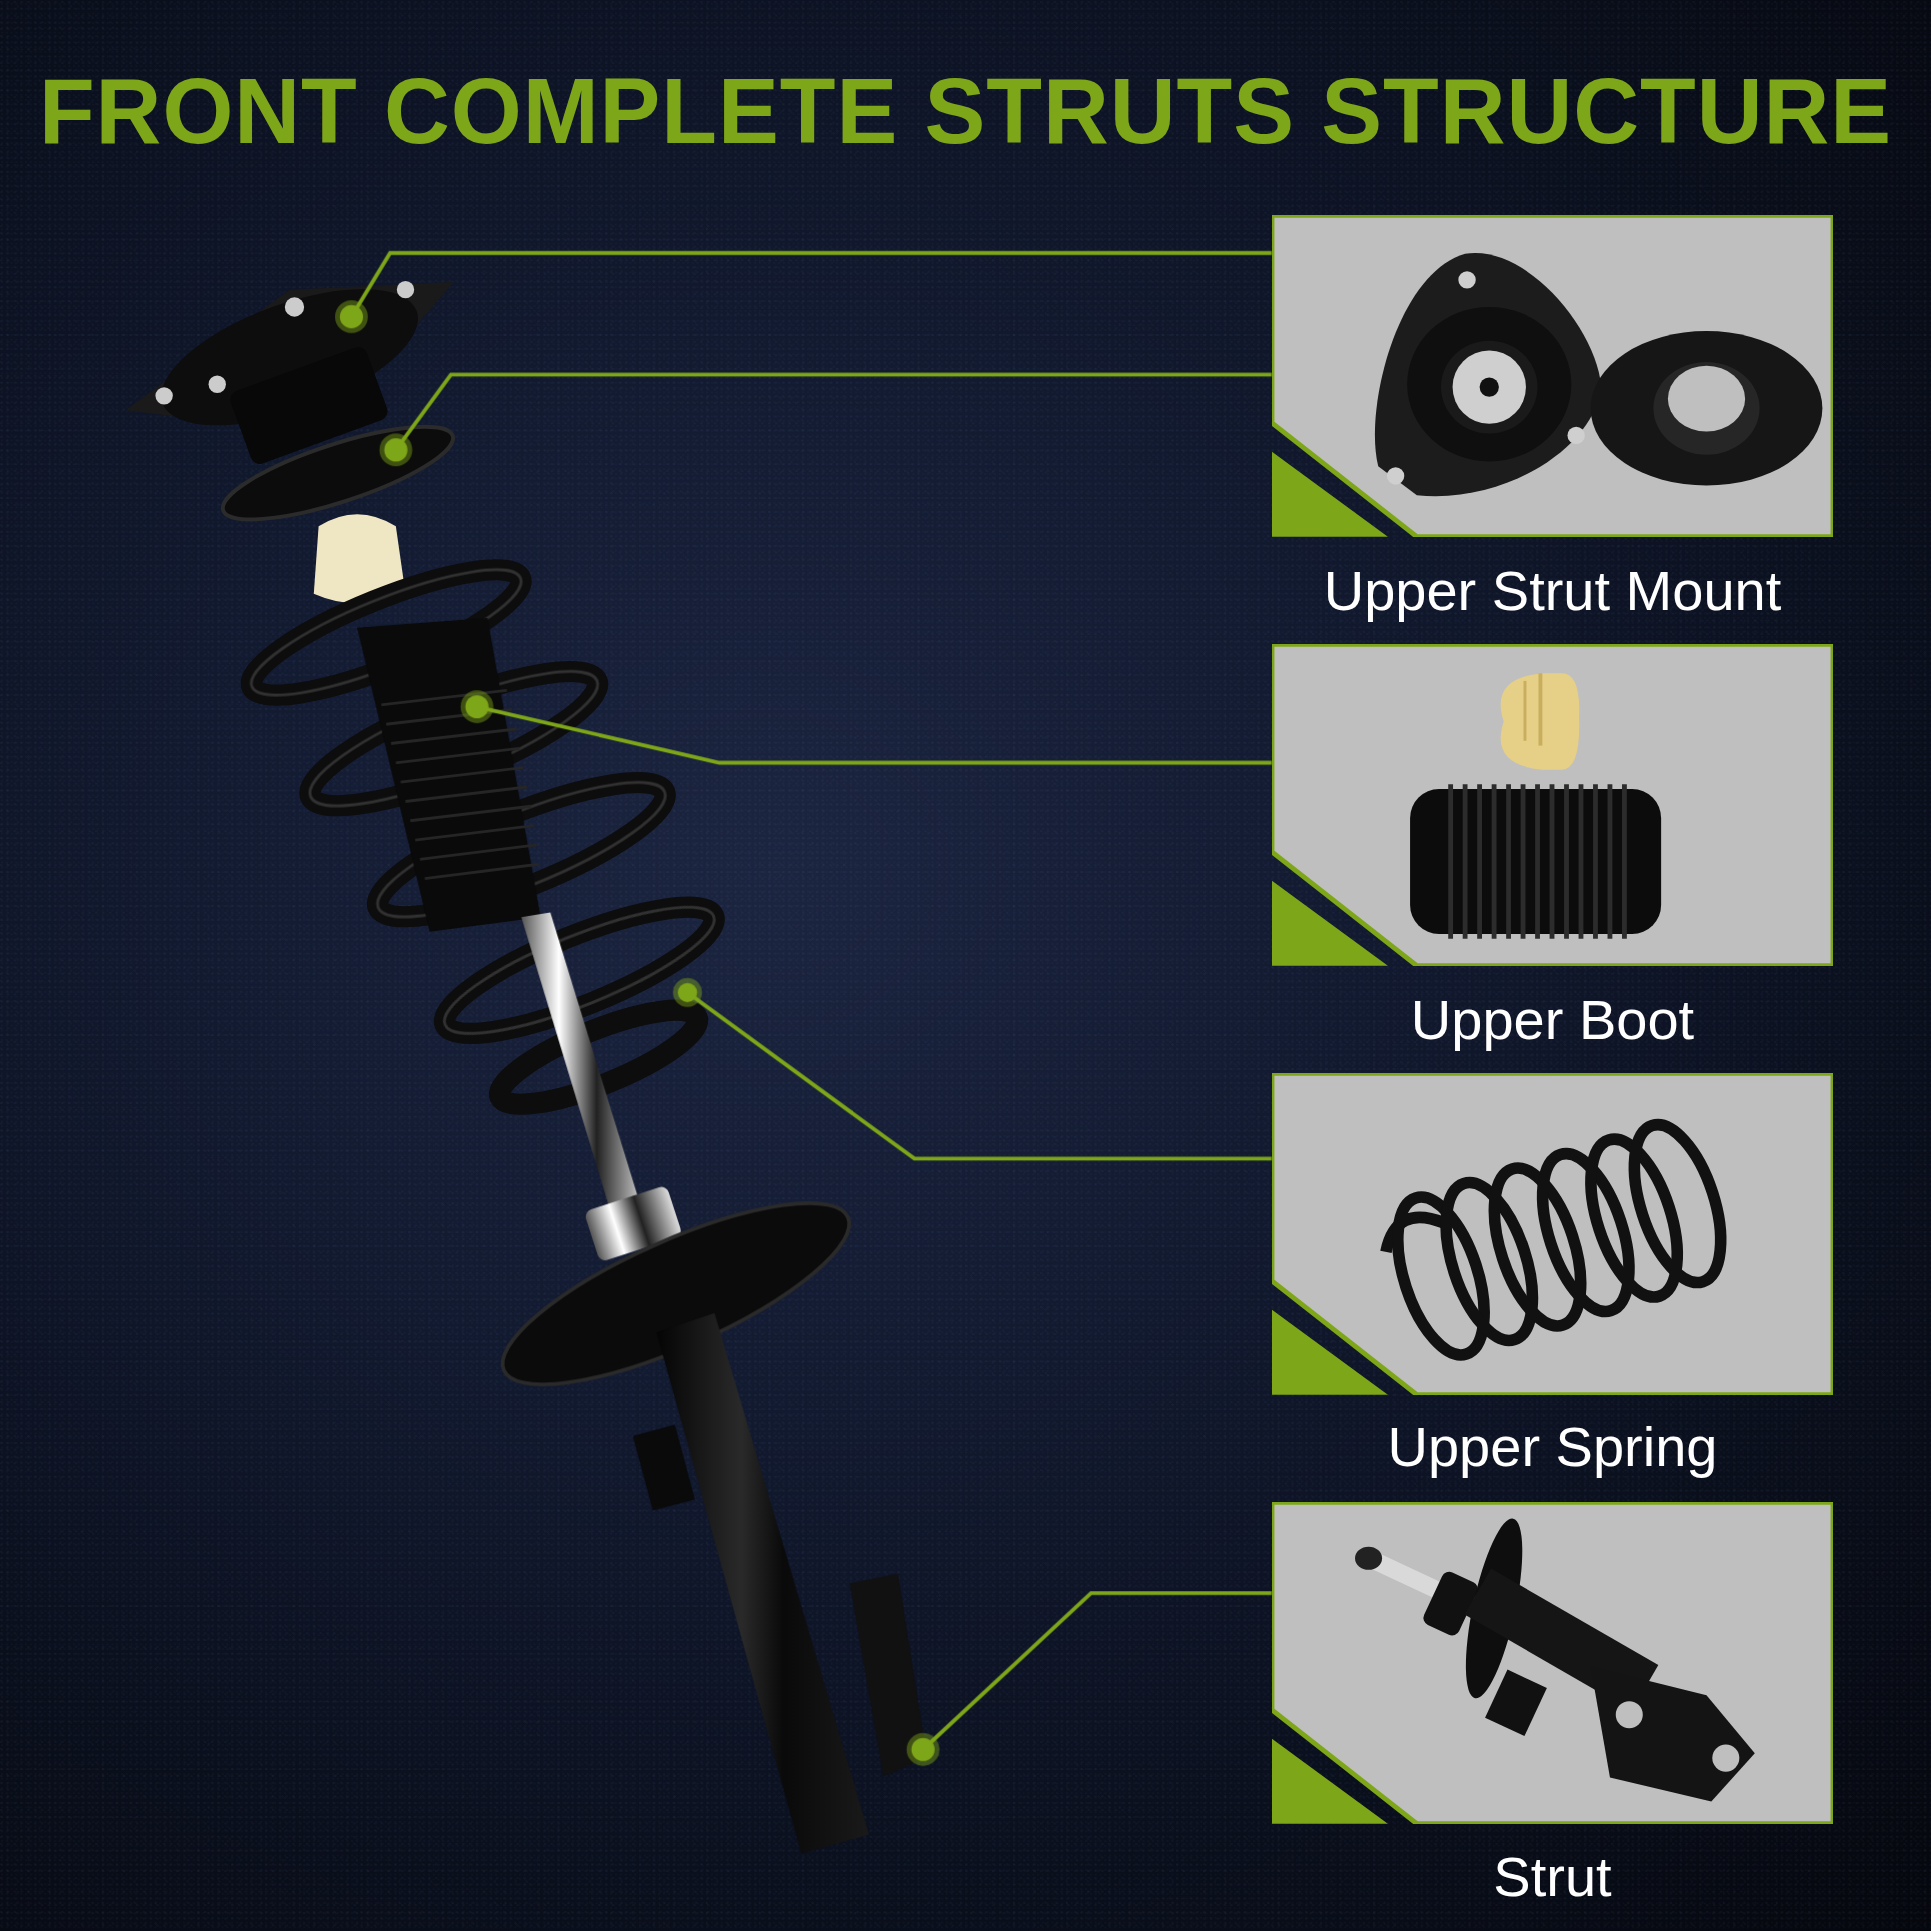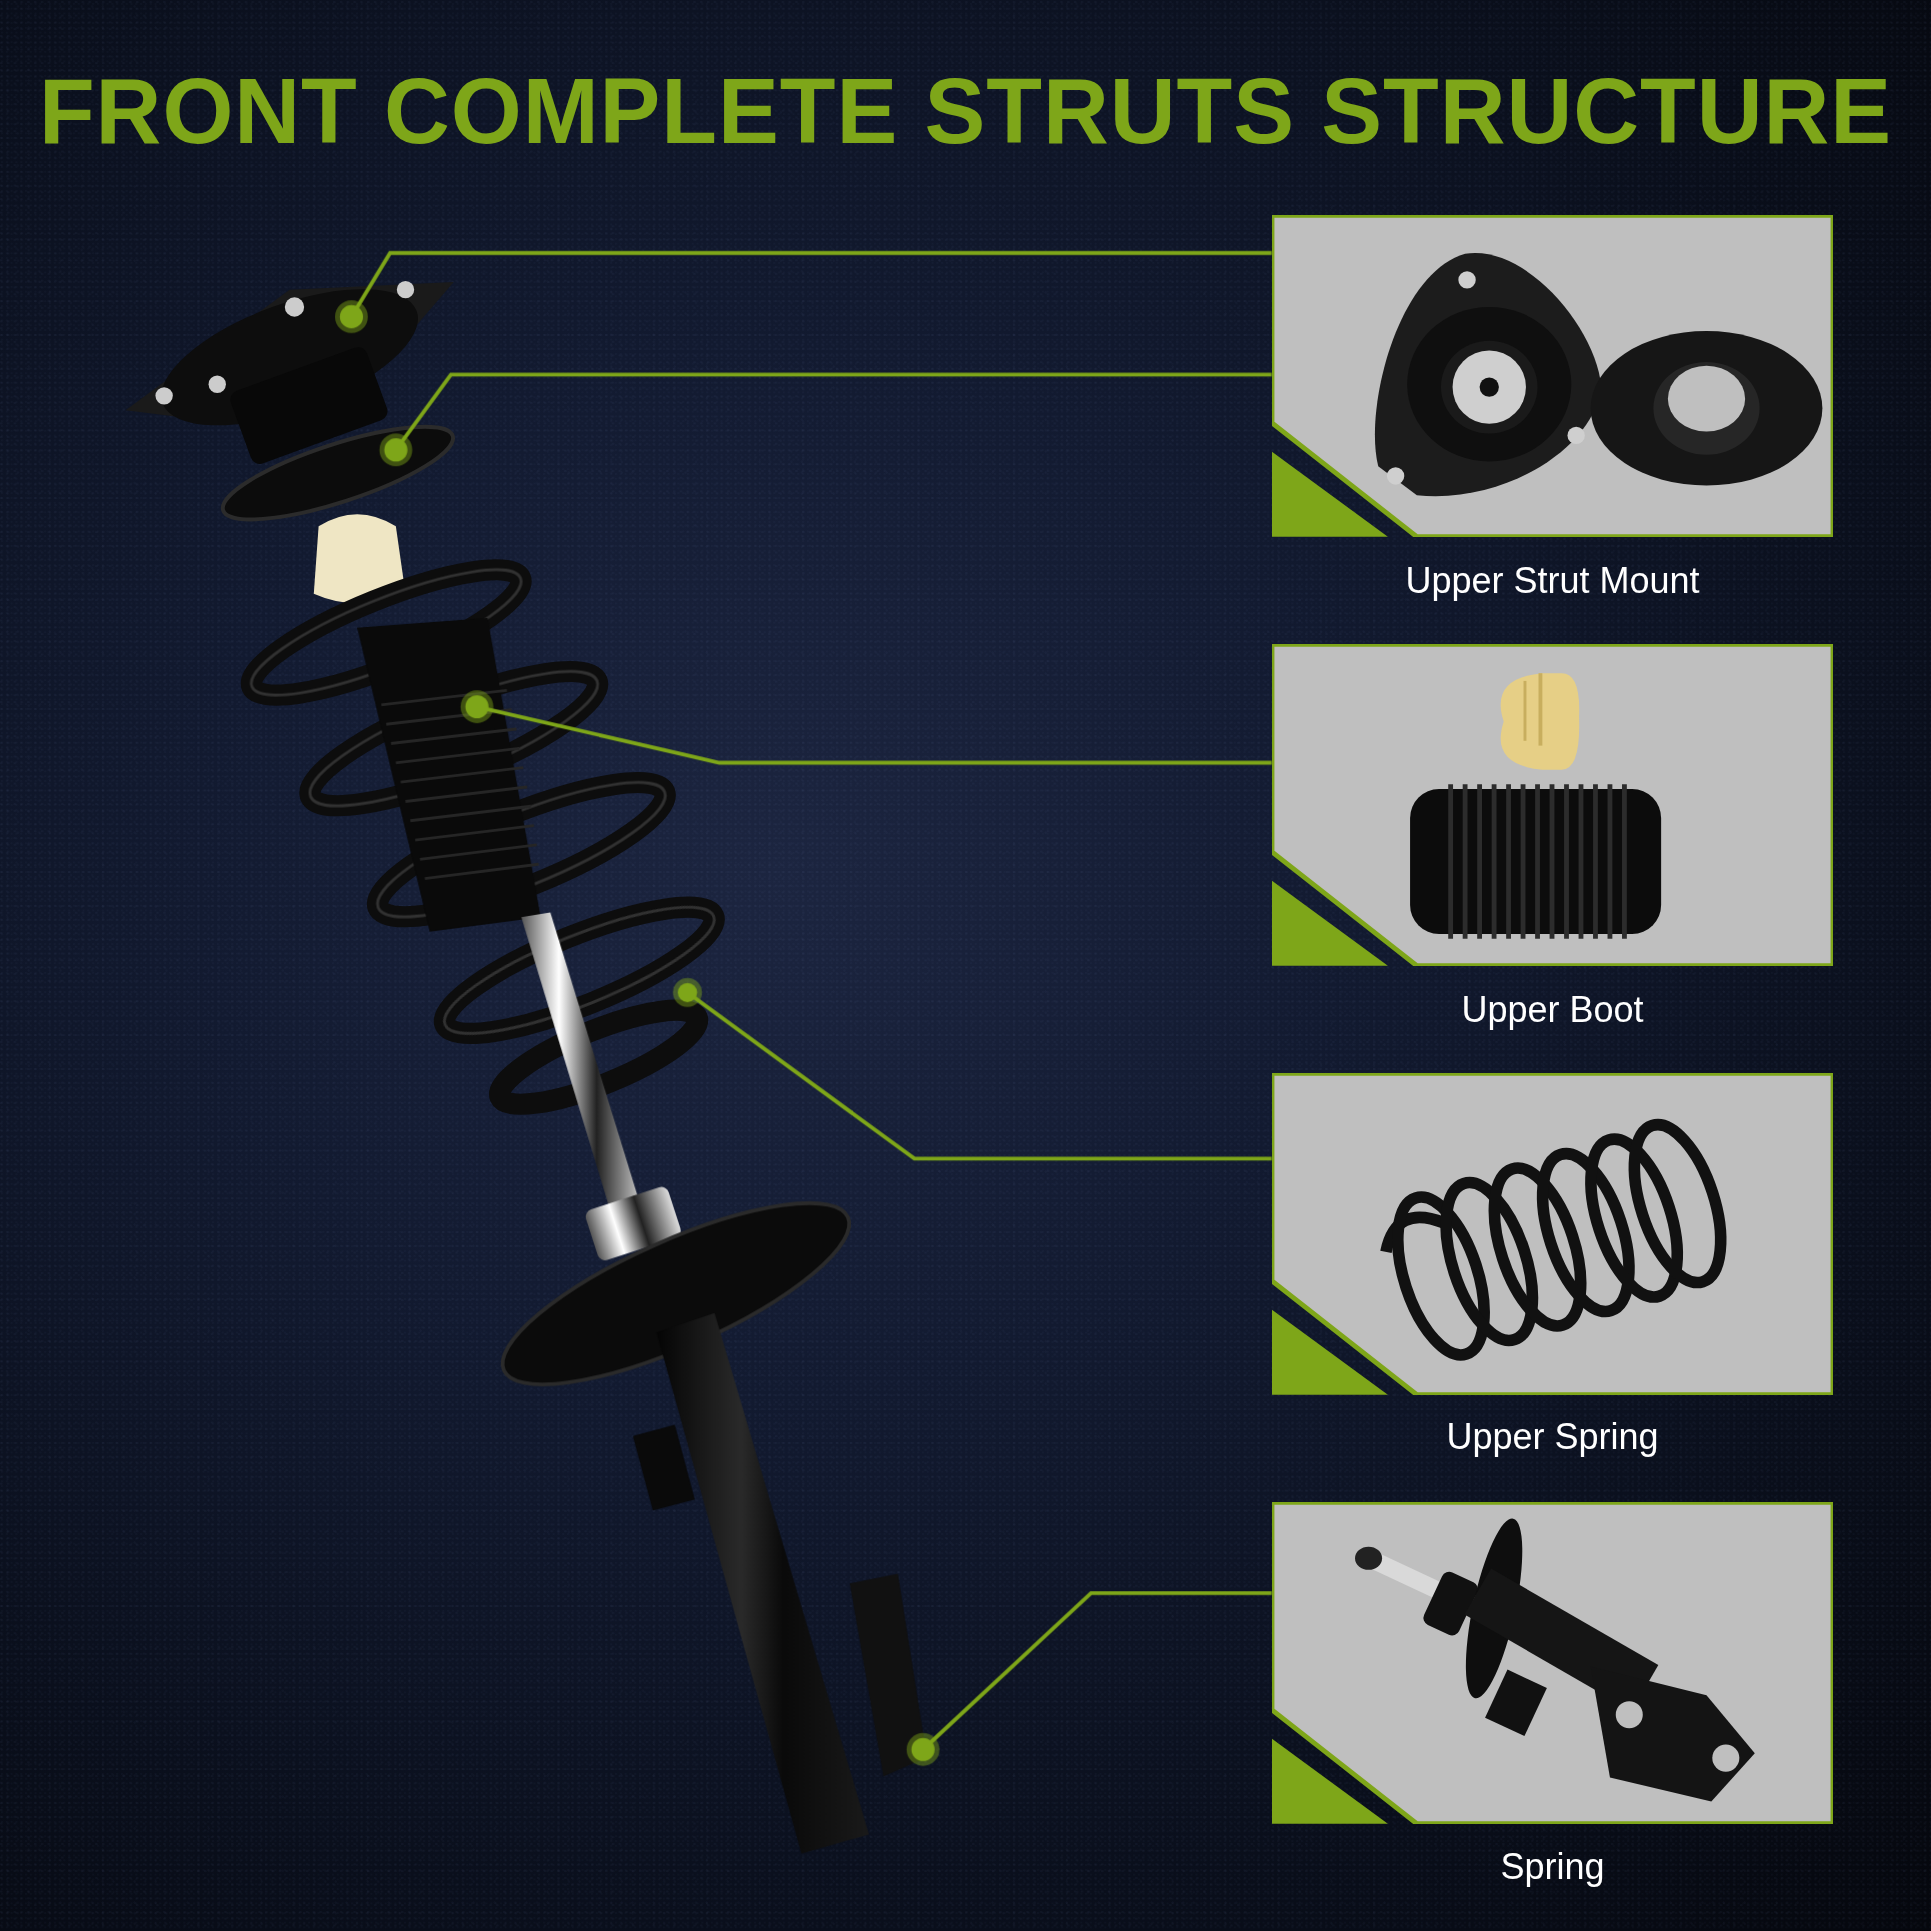--- a/index.html
+++ b/index.html
@@ -12,21 +12,21 @@
       radial-gradient(circle at 70% 60%, rgba(120,140,190,.14) 0 1px, transparent 1.4px),
       radial-gradient(circle at 45% 80%, rgba(120,140,190,.12) 0 1px, transparent 1.4px);
     background-size:6.8px 6.8px, 10.6px 10.6px, 4.8px 4.8px;}
   .title{position:absolute;left:0;top:58px;width:1931px;text-align:center;
     font-family:"Liberation Sans", sans-serif;font-weight:700;font-size:93px;
     letter-spacing:1px;color:#7ea619;transform:scaleX(.98);white-space:nowrap;}
   svg.overlay{position:absolute;left:0;top:0;}
   .panel{position:absolute;left:1272px;width:561px;height:322px;}
   .panel svg{position:absolute;left:0;top:0;}
   .label{position:absolute;left:1272px;width:561px;text-align:center;color:#fff;
-    font-family:"Liberation Sans", sans-serif;font-size:36px;line-height:1;}
+    font-family:"Liberation Sans", sans-serif;font-size:56px;line-height:1;}
 </style>
 </head>
 <body>
 
 <div class="noise"></div>
 
 <div class="title">FRONT COMPLETE STRUTS STRUCTURE</div>
 
 <svg class="overlay" width="1931" height="1931" viewBox="0 0 2000 2000">
   <defs>
@@ -197,14 +197,14 @@
       <rect x="165" y="75" width="40" height="60" rx="8" fill="#111" transform="rotate(25 185 105)"></rect>
       <ellipse cx="230" cy="110" rx="22" ry="95" fill="#0e0e0e" transform="rotate(12 230 110)"></ellipse>
       <rect x="200" y="115" width="200" height="55" fill="#151515" transform="rotate(30 300 142)"></rect>
       <polygon points="330,170 450,200 500,260 455,310 350,285" fill="#141414"></polygon>
       <circle cx="370" cy="220" r="14" fill="#bfbfbf"></circle>
       <circle cx="470" cy="265" r="14" fill="#bfbfbf"></circle>
       <rect x="230" y="180" width="45" height="55" fill="#111" transform="rotate(25 252 208)"></rect>
     </g>
   </svg>
 </div>
-<div class="label" style="top:1849px">Spring</div>
+<div class="label" style="top:1849px">Strut</div>
 
 
 </body></html>

